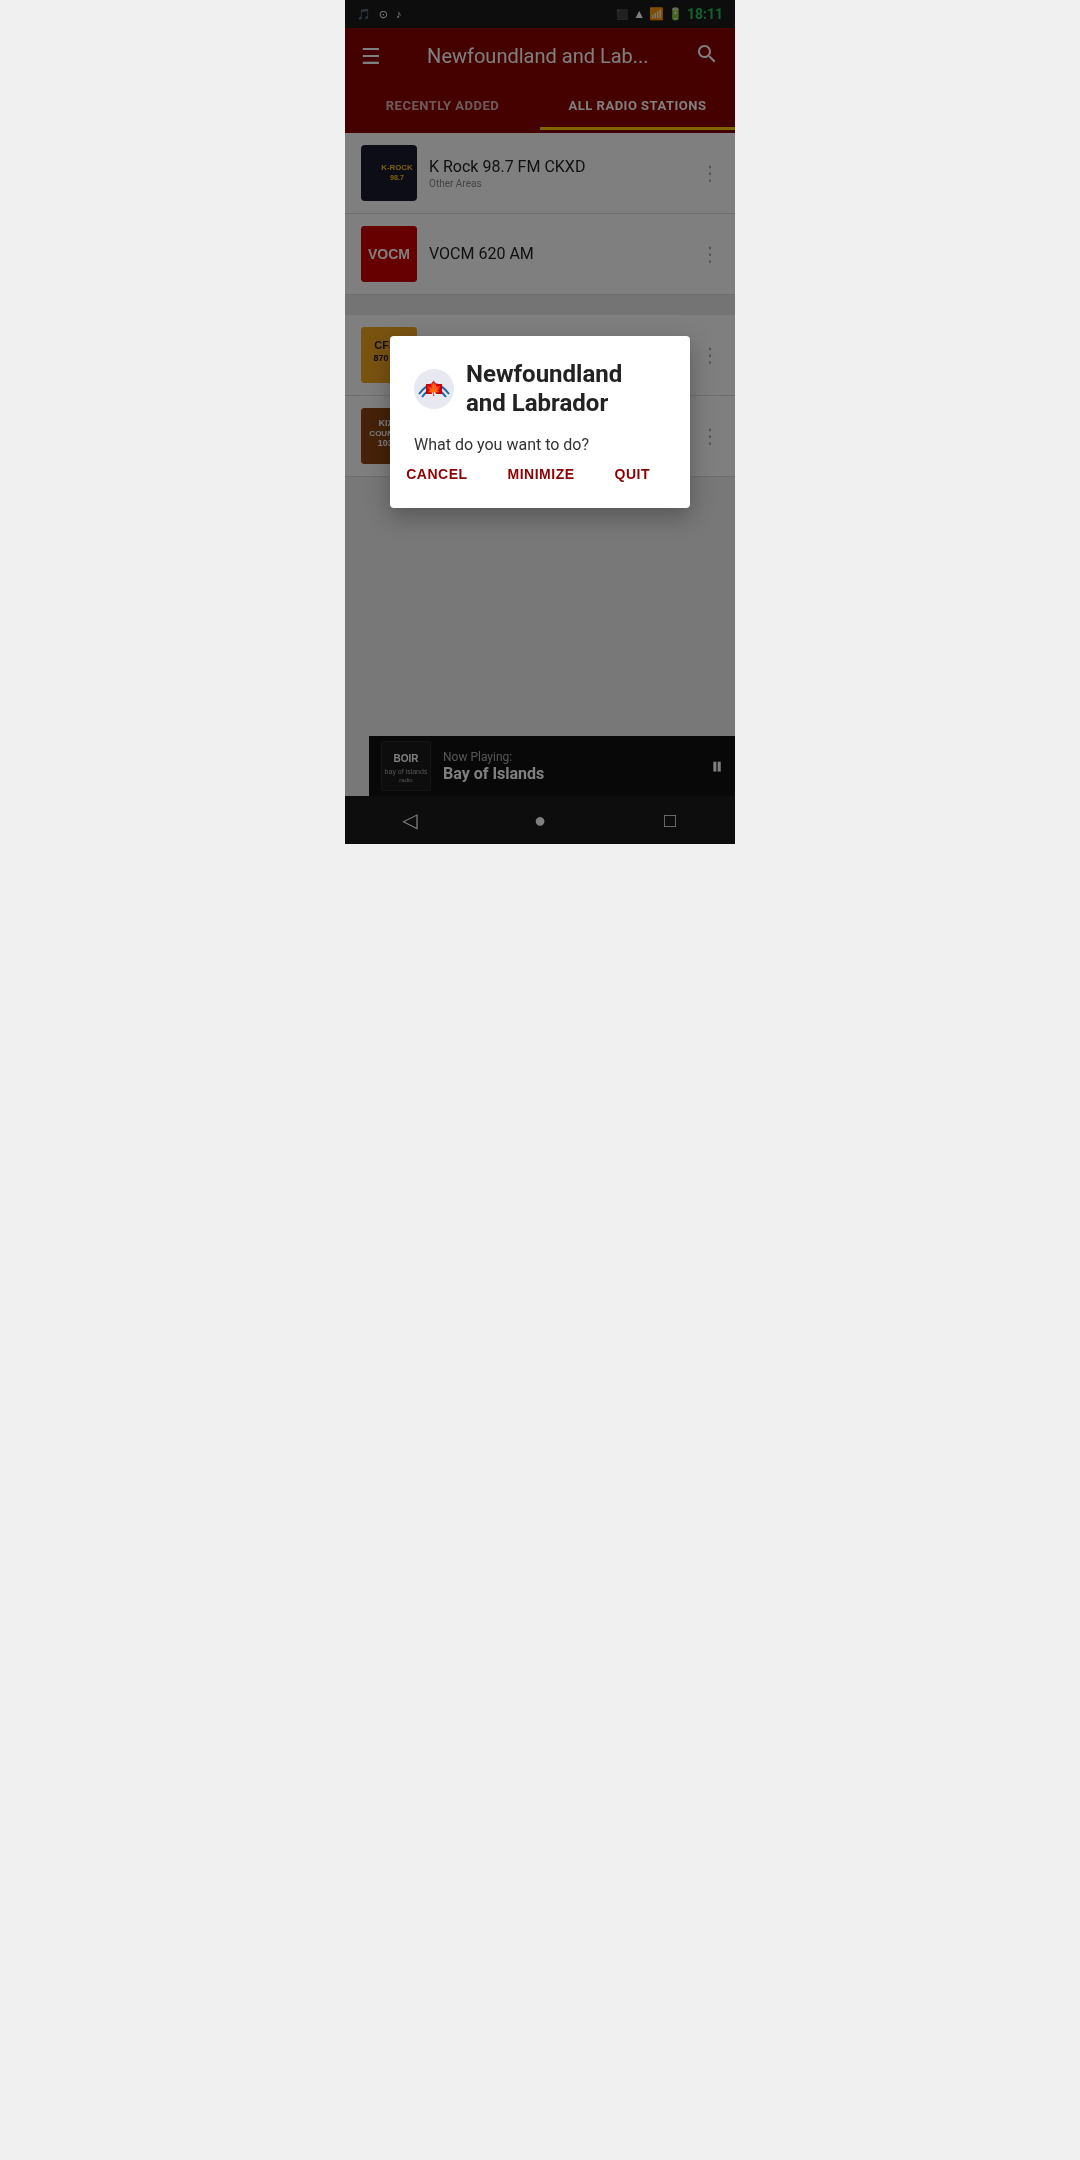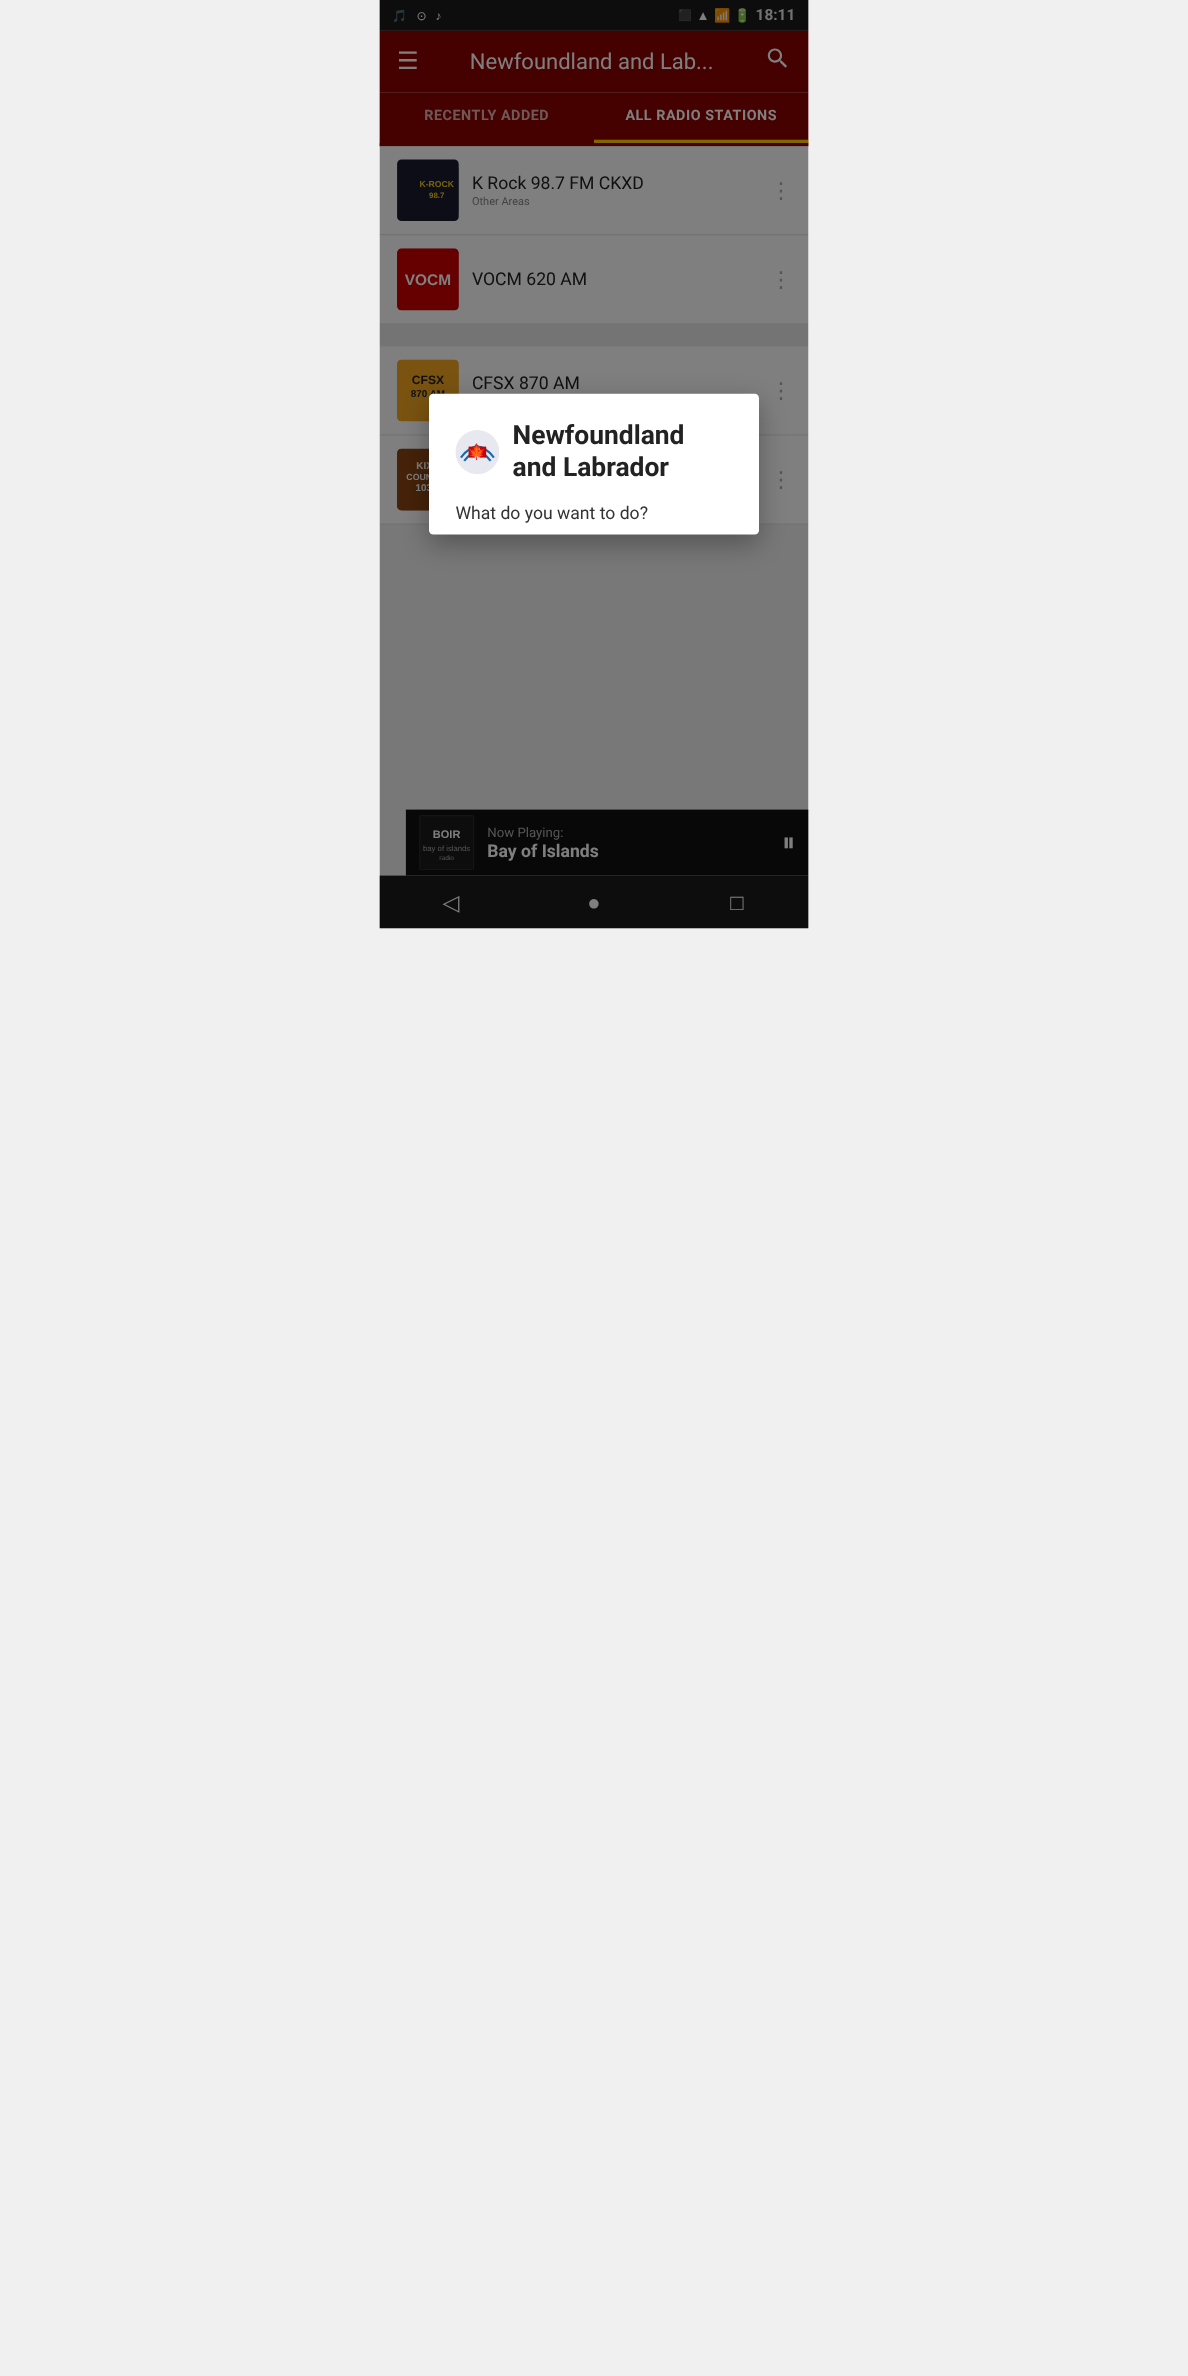--- a/index.html
+++ b/index.html
@@ -298,21 +298,21 @@
   <div class="status-bar-left">
     <span class="status-icon">🎵</span>
     <span class="status-icon">⊙</span>
     <span class="status-icon">♪</span>
   </div>
   <div class="status-bar-right">
     <span style="font-size:10px">⬛</span>
     <span>▲</span>
     <span>📶</span>
     <span>🔋</span>
-    <span style="color:#e5e5e5;font-weight:bold;font-size:14px">18:11</span>
+    <span style="color:#22c55e;font-weight:bold;font-size:14px">18:11</span>
   </div>
 </div>
 
 <div class="app-bar">
   <span class="app-bar-icon">☰</span>
   <span class="app-bar-title">Newfoundland and Lab...</span>
   <span class="app-bar-icon">
     <svg width="24" height="24" viewBox="0 0 24 24" fill="white">
       <path d="M15.5 14h-.79l-.28-.27C15.41 12.59 16 11.11 16 9.5 16 5.91 13.09 3 9.5 3S3 5.91 3 9.5 5.91 16 9.5 16c1.61 0 3.09-.59 4.23-1.57l.27.28v.79l5 4.99L20.49 19l-4.99-5zm-6 0C7.01 14 5 11.99 5 9.5S7.01 5 9.5 5 14 7.01 14 9.5 11.99 14 9.5 14z"></path>
     </svg>
@@ -426,14 +426,19 @@
           <rect x="12" y="15" width="6" height="10" fill="#cc0000"></rect>
           <polygon points="20,13 22,18 27,18 23,21 25,26 20,23 15,26 17,21 13,18 18,18" fill="#cc0000" transform="scale(0.7) translate(8,8)"></polygon>
           <rect x="22" y="15" width="6" height="10" fill="#cc0000"></rect>
 
           <text x="20" y="24" text-anchor="middle" font-size="14" fill="#cc0000">🍁</text>
         </svg>
       </div>
       <div class="dialog-title">Newfoundland and Labrador</div>
     </div>
     <div class="dialog-message">What do you want to do?</div>
+    <div class="dialog-actions">
+      <button class="dialog-btn">CANCEL</button>
+      <button class="dialog-btn">MINIMIZE</button>
+      <button class="dialog-btn">QUIT</button>
+    </div>
   </div>
 </div>
 
 </body></html>

